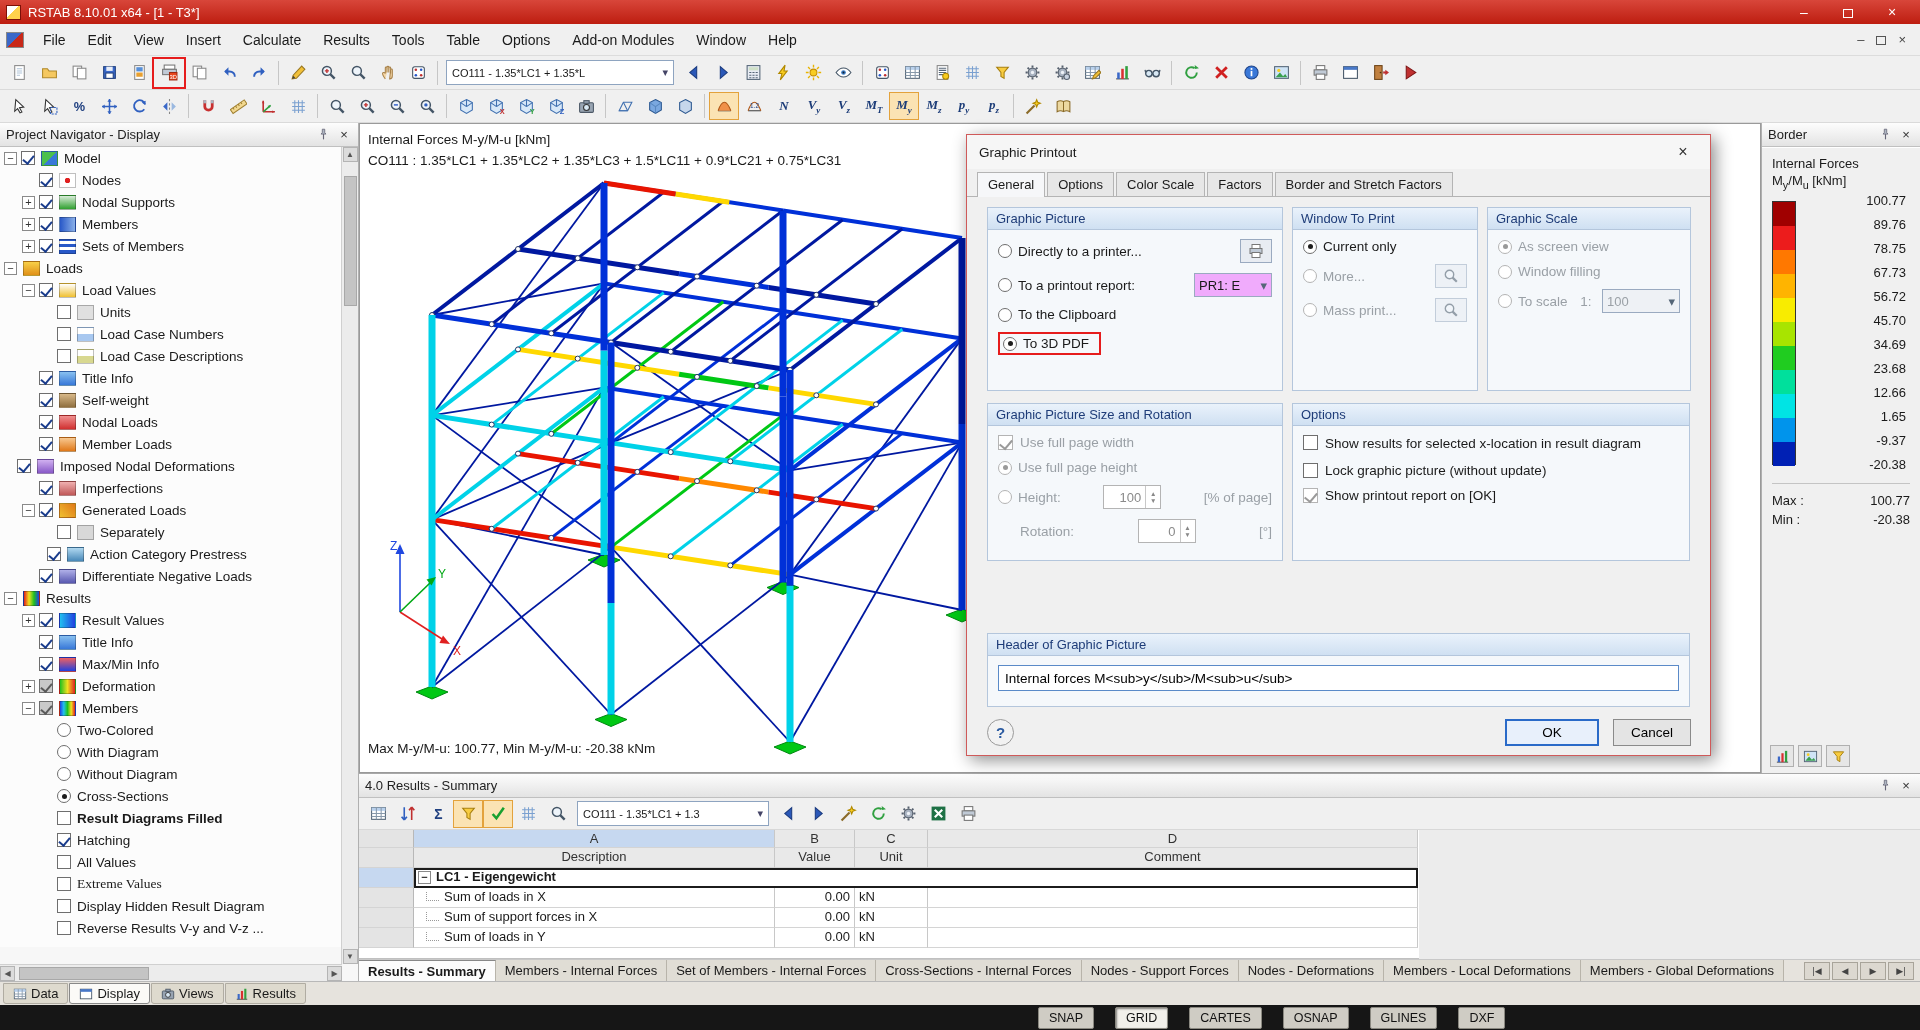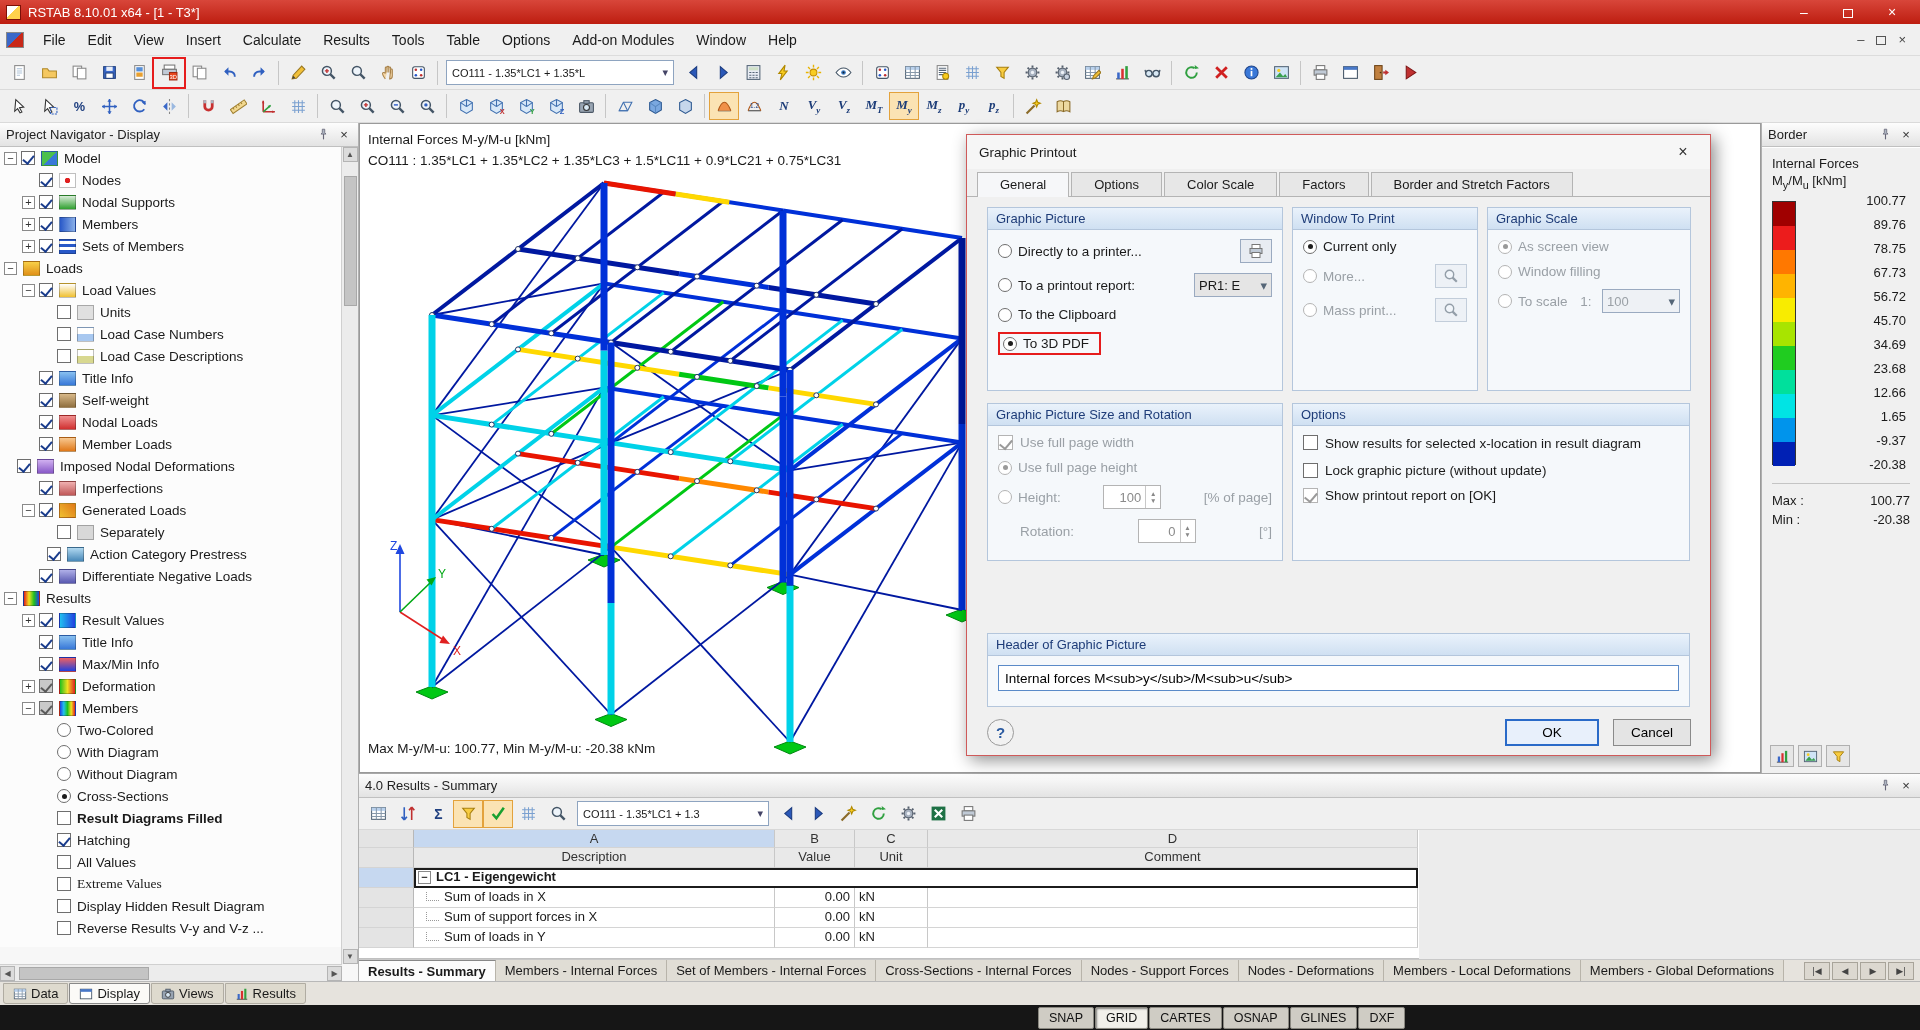--- a/index.html
+++ b/index.html
@@ -128,48 +128,48 @@
 .rtab.active{background:#fcfcfc;font-weight:bold;border-top:1px solid #888}
 .tabnav{display:flex;gap:2px;padding:2px 6px}
 .tn-btn{width:26px;height:18px;border:1px solid #a8a49a;background:#dcd8d0;font-size:9px;text-align:center;line-height:16px;color:#444}
 
 .bottom-strip{position:absolute;left:0;top:981px;width:1920px;height:24px;background:#e6e3dd;border-top:1px solid #b8b8b8}
 .navtabs{display:flex;gap:1px;padding:1px 3px}
 .navtab{display:flex;align-items:center;gap:4px;font-size:13px;padding:2px 9px;border:1px solid #b0aca2;background:#dedace;border-radius:0 0 3px 3px}
 .navtab.active{background:#fbfaf7;border-color:#888}
 .nt-ic{display:flex}
 .statusbar{position:absolute;left:0;top:1005px;width:1920px;height:25px;background:#161616}
-.sb-wrap{position:absolute;left:1038px;top:2px;display:flex;gap:1px}
+.sb-wrap{position:absolute;left:1038px;top:2px;display:flex;gap:21px}
 .sb-btn{padding:3px 10px;font-size:12.5px;background:#cfccc4;border:1px solid #8a8880;border-radius:2px;color:#111}
 .sb-btn.active{background:#f2f0ea;box-shadow:inset 1px 1px 2px rgba(0,0,0,.45)}
 
 .dialog{position:absolute;left:966px;top:134px;width:745px;height:622px;background:#f0f0f0;border:1px solid #cf5a5a;box-shadow:4px 4px 16px rgba(0,0,0,.45);z-index:50}
 .dlg-title{height:34px;background:#f6f6f6;display:flex;align-items:center;padding:0 12px;font-size:13.5px}
 .dlg-title-text{flex:1}
 .dlg-x{width:30px;text-align:center;font-size:16px;color:#333}
 .dlg-tabs{position:absolute;left:0;top:34px;width:100%;height:28px;display:flex;align-items:flex-end;padding-left:10px;border-bottom:1px solid #b4b4b4}
-.dtab{font-size:13px;padding:4px 22px;border:1px solid #b4b4b4;border-bottom:none;background:#e7e7e7;margin-right:2px}
+.dtab{font-size:13px;padding:4px 10px;border:1px solid #b4b4b4;border-bottom:none;background:#e7e7e7;margin-right:2px}
 .dtab.active{background:#f6f7f9;position:relative;top:1px;padding-bottom:5px}
 .grp{position:absolute;border:1px solid #b4c6dc;background:#f5f8fb}
 .grp-cap{height:22px;background:linear-gradient(#eaf2fb,#cfe0f2);border-bottom:1px solid #b4c6dc;color:#1e3c78;font-size:13px;display:flex;align-items:center;padding:0 8px}
 .grp-body{padding:9px 10px;display:flex;flex-direction:column;gap:10px;font-size:13.5px}
 .opt{display:flex;align-items:center}
 .opt-row{display:flex;align-items:center;justify-content:space-between;gap:6px}
 .opt-lb{margin-left:2px}
 .opt.dis .opt-lb,.opt-lb.dis,.unit{color:#9aa0a6}
 .rb.dis{border-color:#b4b4b4}
 .rb.dis.on::after{background:#9a9a9a}
 .cbd{width:15px;height:15px;border:1px solid #6e6e6e;background:#fff;margin-right:5px;position:relative;flex:none}
 .cbd.on::after{content:'';position:absolute;left:3px;top:0.5px;width:5.5px;height:10px;border:solid #444;border-width:0 2px 2px 0;transform:rotate(40deg)}
 .cbd.dis{border-color:#b4b4b4}
 .cbd.dis.on::after{border-color:#9a9a9a}
 .ann{display:inline-block;border:2px solid #e61c1c;padding:2px 10px 2px 3px;width:fit-content}
 .mini{width:32px;height:24px;border:1px solid #9aaac0;background:#e8ecf2;display:inline-flex;align-items:center;justify-content:center;flex:none}
 .mini.dis{opacity:.55}
-.d-combo{height:24px;min-width:78px;border:1px solid #9aaac0;background:#e5e5e5;display:inline-flex;align-items:center;justify-content:space-between;padding:0 4px;font-size:13px;flex:none}
+.d-combo{height:24px;min-width:78px;border:1px solid #9aaac0;background:#f0abfc;display:inline-flex;align-items:center;justify-content:space-between;padding:0 4px;font-size:13px;flex:none}
 .d-combo.dis{background:#eef1f5;color:#9aa0a6}
 .dc-a{color:#567;margin-left:5px}
 .spin{display:inline-flex;width:58px;height:24px;border:1px solid #b4b4b4;background:#fff;flex:none}
 .spin .sv{flex:1;text-align:right;padding:4px 4px 0 0;color:#8a8a8a;font-size:13px}
 .spin .sarr{width:15px;border-left:1px solid #c8c8c8;display:flex;flex-direction:column;align-items:center;justify-content:center;color:#888;font-size:6.5px;line-height:7px}
 .ind{margin-left:22px}
 .opt-lb.wrap{max-width:330px;white-space:normal;line-height:1.35}
 .opt.top{align-items:flex-start}
 .dlg-input{width:100%;height:26px;border:1px solid #5a8ac8;font-size:13.5px;padding:0 6px;font-family:"Liberation Sans",sans-serif}
 .help-btn{position:absolute;width:27px;height:27px;border:1px solid #9a9a9a;border-radius:50%;background:#f2f2f2;display:flex;align-items:center;justify-content:center;font-weight:bold;color:#2a5aa0;font-size:15px}

